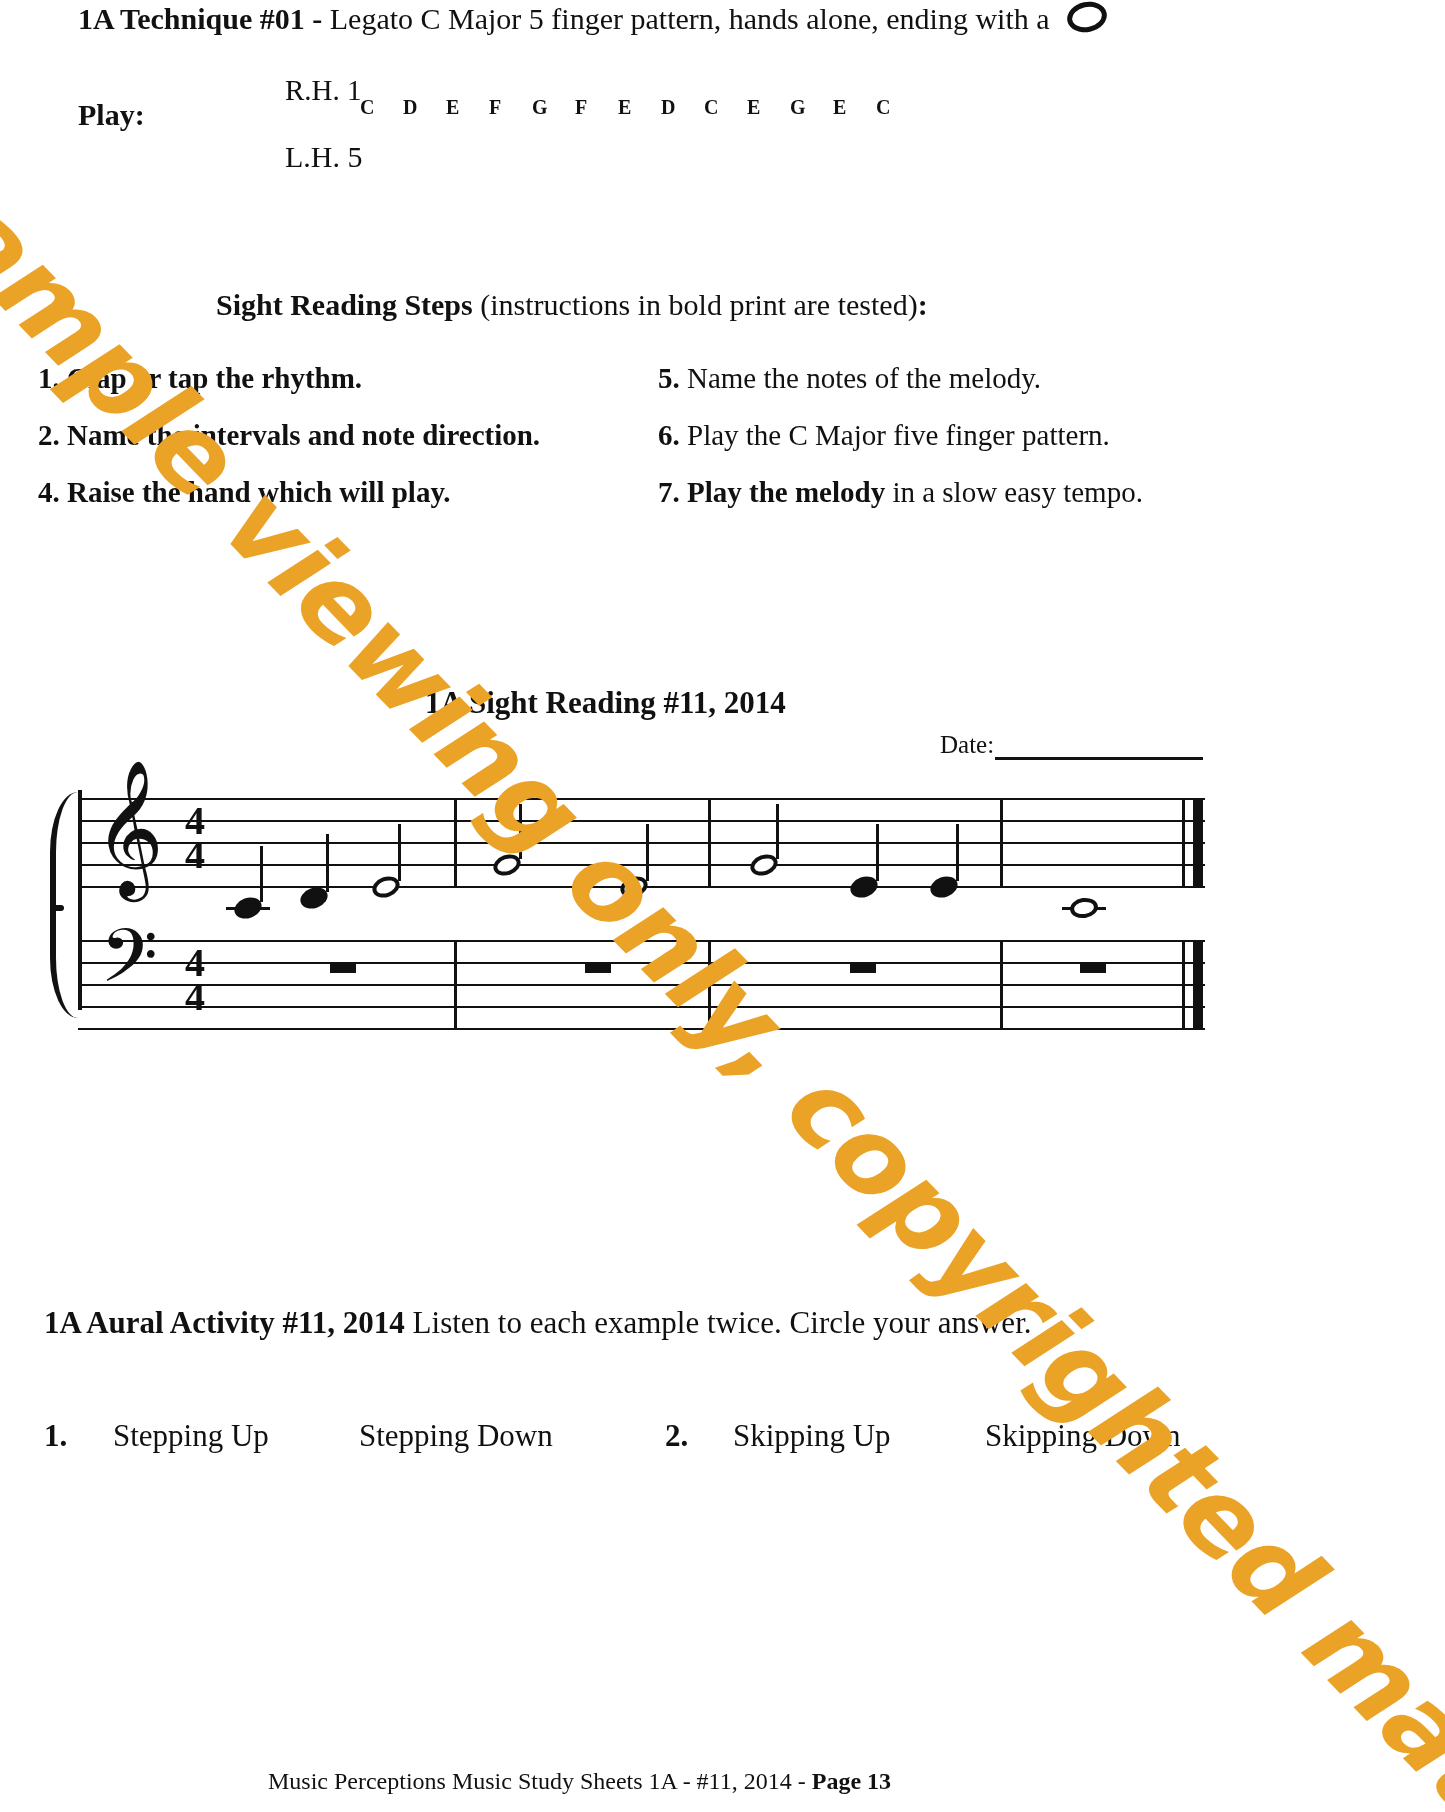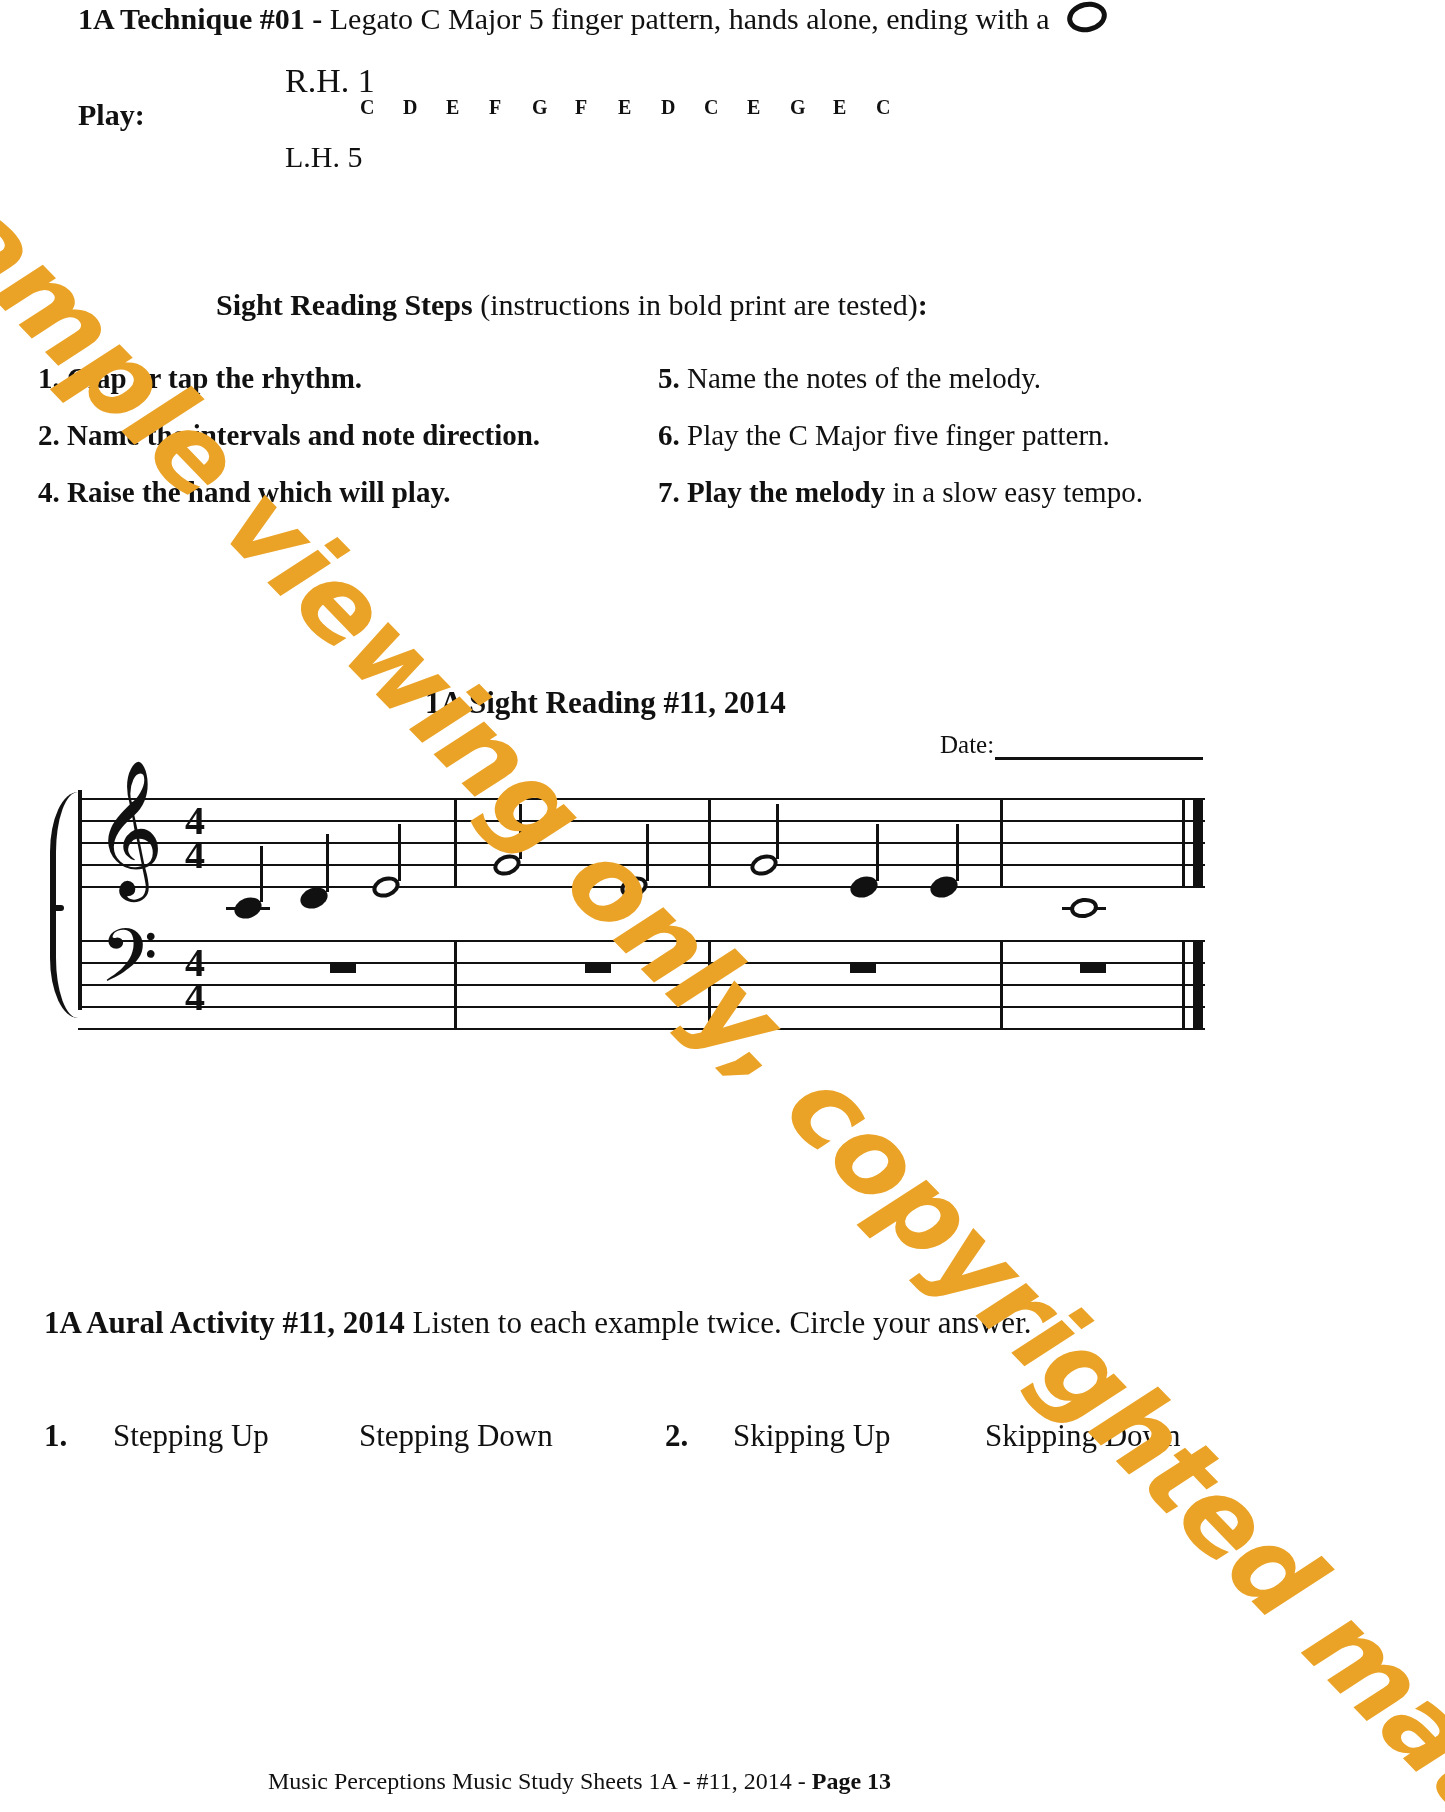--- a/index.html
+++ b/index.html
@@ -26,21 +26,21 @@
     border:5px solid #111;
     border-radius:50%;
     transform:rotate(-12deg);
     vertical-align:-3px;
     margin-left:10px;
     background:#fff;
   }
 
   
   #play-label { left:78px; top:98px; font-size:30px; font-weight:bold; }
-  #rh-label { left:285px; top:62px; font-size:34px;text-align:right; }
+  #rh-label { left:285px; top:74px; font-size:29px;text-align:right; }
   #lh-label { left:285px; top:140px; font-size:30px; }
   #note-letters { left:360px; top:96px; font-size:20px; font-weight:bold; letter-spacing:0px; }
   #note-letters span { display:inline-block; width:43px; text-align:left; }
 
   
   #srs-heading { left:216px; top:288px; font-size:30px; }
   .steps-col { position:absolute; font-size:29px; }
   #steps-left { left:38px; top:362px; width:620px; }
   #steps-right { left:658px; top:362px; width:580px; }
   .step { margin-bottom:24px; white-space:nowrap; }

